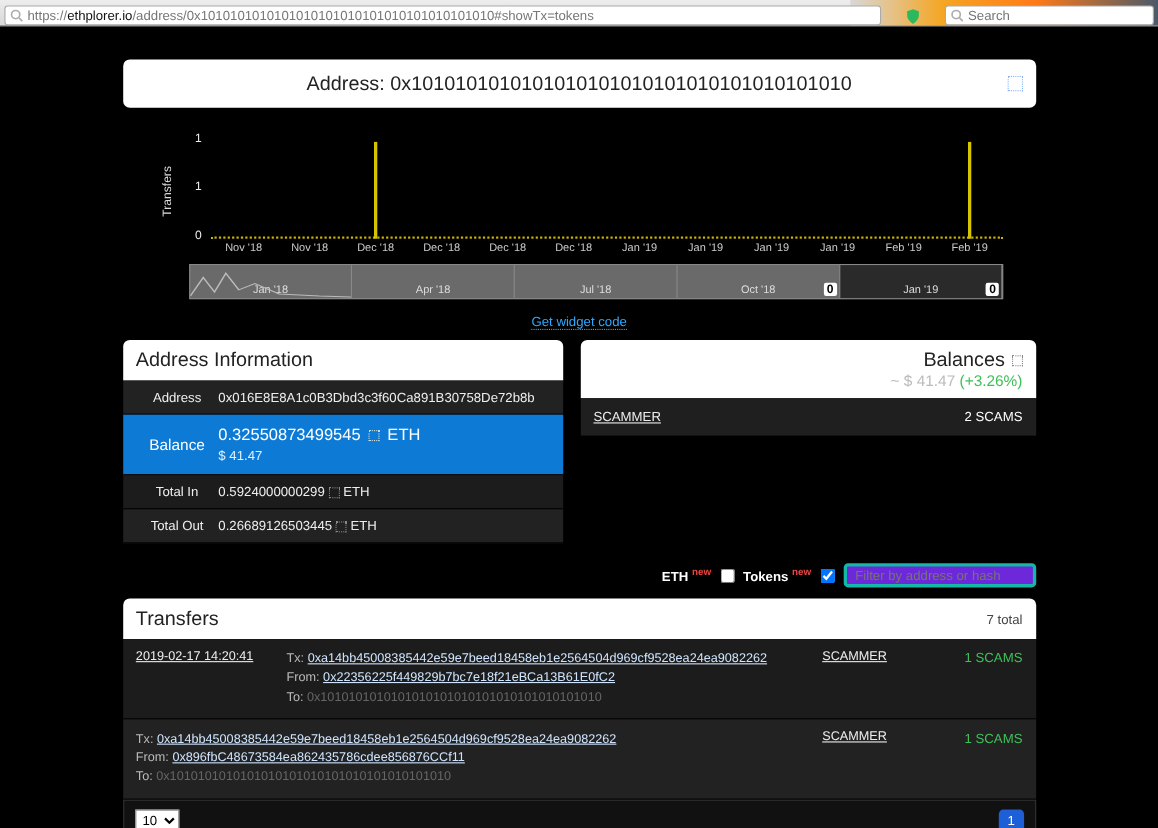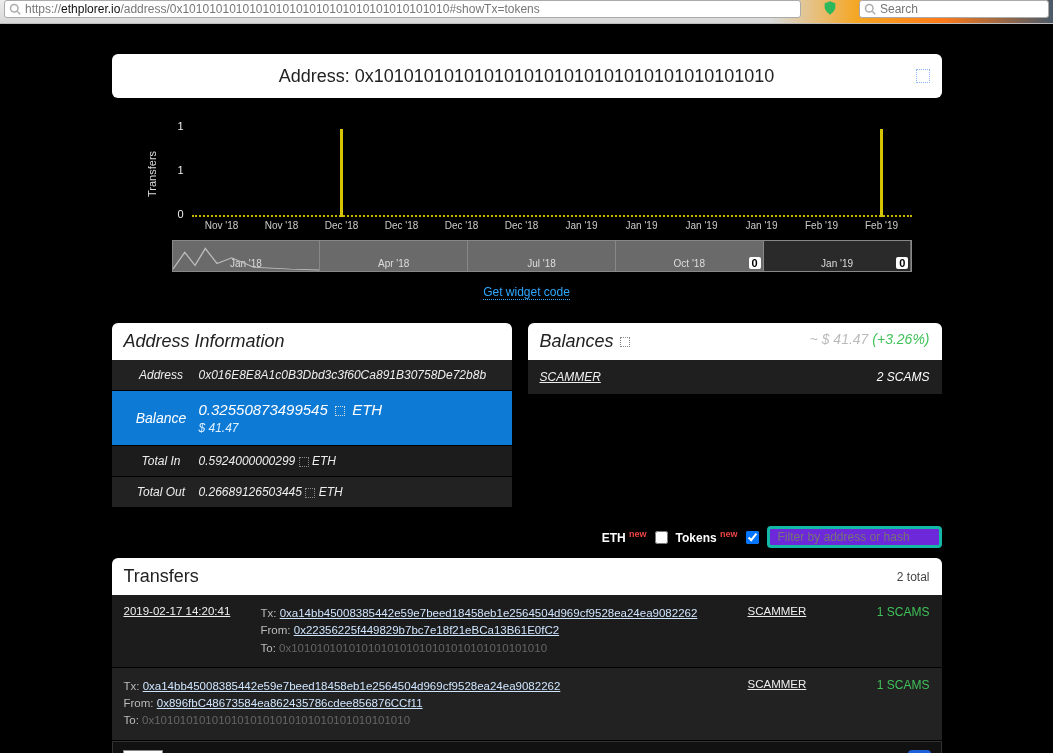--- a/index.html
+++ b/index.html
@@ -10,21 +10,21 @@
     width: 1053px;
     height: 753px;
     overflow: hidden;
     font-size: 13px;
   }
   
   .browser-bar {
     height: 24px;
     background: linear-gradient(#ededed,#d8d8d8);
     display: flex;
-    align-items: flex-start;
+    align-items: flex-end;
     padding: 0 4px;
     gap: 15px;
     border-bottom: 1px solid #bbb;
     position: relative;
   }
   .browser-bg-strip {
     position: absolute; right: 0; top: 0; bottom:0; width: 280px;
     background: linear-gradient(90deg,#d8d8d8 0%, #f5a623 30%, #ff7a18 60%, #4a5a6a 100%);
     z-index: 0;
   }
@@ -101,34 +101,34 @@
   .mini-seg .val0 {
     position: absolute; right: 2px; bottom: 2px;
     background: #fff; color: #000; border-radius:2px; padding:0 3px; font-weight:bold; font-size:11px;
   }
   .mini-leftpoly {
     position:absolute; left:0; bottom:0; width:100%; height:100%;
   }
   .widget-link { text-align:center; margin-top:2px; }
   .widget-link a { color:#2ea7ff; font-size:12px; text-decoration:none; border-bottom:1px dotted #2ea7ff; }
   
-  .cols { display:flex; gap:16px; margin-top:24px;font-style:italic;}
+  .cols { display:flex; gap:16px; margin-top:10px;}
   .col-left { width: 400px;}
   .col-right { flex:1;}
   .panel-head { background:#fff; color:#222; border-radius:6px 6px 0 0; padding:8px 12px; font-size:18px; display:flex; align-items:center;}
   .panel-row { display:flex; align-items:center; padding:8px 12px; font-size:12px; background:#1c1c1c; border-bottom:1px solid #000;}
   .panel-row.alt { background:#222;}
   .panel-row .k { width: 75px; color:#eee;text-align:center;}
   .panel-row .v { flex:1; color:#eee;}
   .panel-balance { background:#0d7ad6; padding:10px 12px; }
   .panel-balance .k { font-size:14px; color:#fff;}
   .panel-balance .v { font-size:15px; color:#fff;}
   .panel-balance .sub { color:#dff1ff; font-size:12px; margin-top:3px;}
   .eth-sym-box { display:inline-block; width:10px; height:10px; border:1px dotted #cdd; margin:0 3px; vertical-align:middle;}
-  .bal-head { display:flex; align-items:flex-start; justify-content:space-between; }
+  .bal-head { display:flex; align-items:flex-end; justify-content:space-between;flex-direction:column; }
   .bal-head .title-wrap { display:flex; align-items:center; gap:6px;}
   .bal-head .right { font-size:14px; color:#bbb; }
   .bal-head .right .amt { color:#bbb;}
   .bal-head .right .pct { color:#3fc159;}
   .bal-row { display:flex; justify-content:space-between; padding:10px 12px; background:#1f1f1f; font-size:12px;}
   .bal-row a { color:#eee; text-decoration:underline;}
   
   .filter-row { display:flex; justify-content:flex-end; align-items:center; gap:8px; margin-top:18px; font-size:12px;}
   .filter-row .lbl { color:#fff; font-weight:bold;}
   .filter-row .new { color:#e44; font-size:9px; vertical-align:super;}
@@ -333,21 +333,21 @@
     <div class="filter-row">
       <span class="lbl"><span>ETH</span> <span class="new">new</span></span>
       <input type="checkbox" style="">
       <span class="lbl"><span>Tokens</span> <span class="new">new</span></span>
       <input type="checkbox" checked="" style="">
       <input class="filter-input" placeholder="Filter by address or hash" style="">
     </div>
 
     <div class="transfers-head">
       <span>Transfers</span>
-      <span class="total">2 total</span>
+      <span class="total">7 total</span>
     </div>
     <div id="tx-rows">
         <div class="tx-row">
           <div class="tx-date"><a href="#">2019-02-17 14:20:41</a></div>
           <div class="tx-body">
             <div><span class="lbl">Tx:</span> <a href="#">0xa14bb45008385442e59e7beed18458eb1e2564504d969cf9528ea24ea9082262</a></div>
             <div><span class="lbl">From:</span> <a href="#">0x22356225f449829b7bc7e18f21eBCa13B61E0fC2</a></div>
             <div><span class="lbl">To:</span> <span class="muted">0x1010101010101010101010101010101010101010</span></div>
           </div>
           <div class="tx-token"><a href="#">SCAMMER</a></div>

